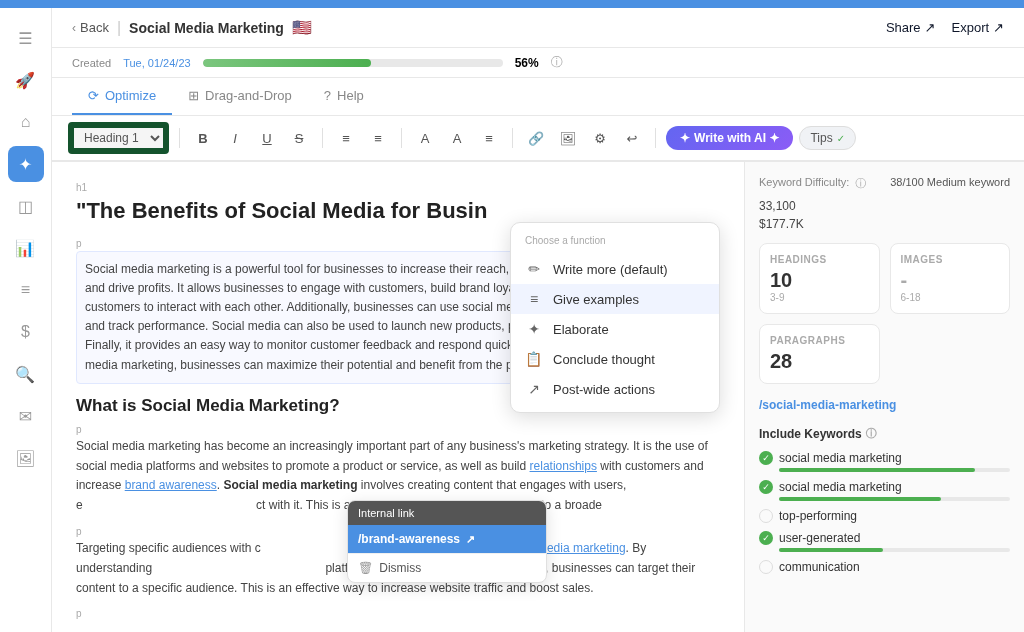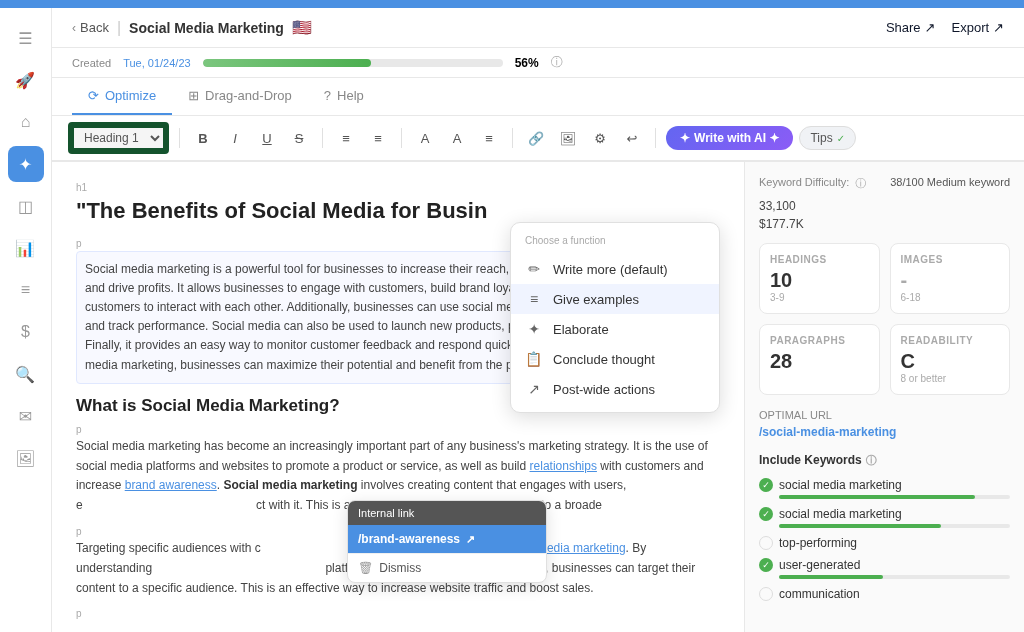--- a/index.html
+++ b/index.html
@@ -100,21 +100,21 @@
     .stats-grid { display: grid; grid-template-columns: 1fr 1fr; gap: 10px; margin-bottom: 14px; }
     .stat-box { background: #fff; border: 1px solid #e8e8e8; border-radius: 8px; padding: 10px; }
     .stat-label { font-size: 10px; color: #aaa; font-weight: 600; letter-spacing: 0.5px; text-transform: uppercase; margin-bottom: 4px; }
     .stat-value { font-size: 20px; font-weight: 700; color: #333; }
     .stat-range { font-size: 10px; color: #aaa; }
     .stat-dash { font-size: 20px; font-weight: 700; color: #aaa; }
 
     .optimal-url-label { font-size: 11px; color: #888; margin-bottom: 4px; }
     .optimal-url { font-size: 12px; color: #4a90e2; font-weight: 700; margin-bottom: 14px; }
 
-    .include-kw-label { display: flex; gap: 4px; font-size: 12px; font-weight: 600; color: #333; margin-bottom: 10px; }
+    .include-kw-label { display: flex; align-items: center; gap: 4px; font-size: 12px; font-weight: 600; color: #333; margin-bottom: 10px; }
     .include-kw-info { font-size: 11px; color: #aaa; cursor: pointer; }
 
     .keyword-item { margin-bottom: 8px; }
     .keyword-item-header { display: flex; align-items: center; gap: 6px; margin-bottom: 3px; }
     .kw-check { width: 14px; height: 14px; border-radius: 50%; display: flex; align-items: center; justify-content: center; font-size: 9px; flex-shrink: 0; }
     .kw-check.green { background: #4caf50; color: #fff; }
     .kw-check.circle { width: 14px; height: 14px; border: 1.5px solid #ddd; border-radius: 50%; }
     .kw-name { font-size: 12px; color: #333; }
     .kw-bar-track { height: 4px; background: #e8e8e8; border-radius: 2px; margin-left: 20px; }
     .kw-bar-fill { height: 100%; border-radius: 2px; background: #4caf50; }
@@ -319,28 +319,22 @@
             </div>
             <div class="stat-box">
               <div class="stat-label">IMAGES</div>
               <div class="stat-dash">-</div>
               <div class="stat-range">6-18</div>
             </div>
             <div class="stat-box">
               <div class="stat-label">PARAGRAPHS</div>
               <div class="stat-value">28</div>
             </div>
-            <div class="stat-box">
-              <div class="stat-label">READABILITY</div>
-              <div class="stat-value">C</div>
-              <div class="stat-range">8 or better</div>
-            </div>
-          </div>
-
-          <div class="optimal-url-label">OPTIMAL URL</div>
+          </div>
+
           <div class="optimal-url">/social-media-marketing</div>
 
           <div class="include-kw-label">
             <span>Include Keywords</span>
             <span class="include-kw-info">ⓘ</span>
           </div>
 
           <div class="keyword-item">
             <div class="keyword-item-header">
               <div class="kw-check green">✓</div>

